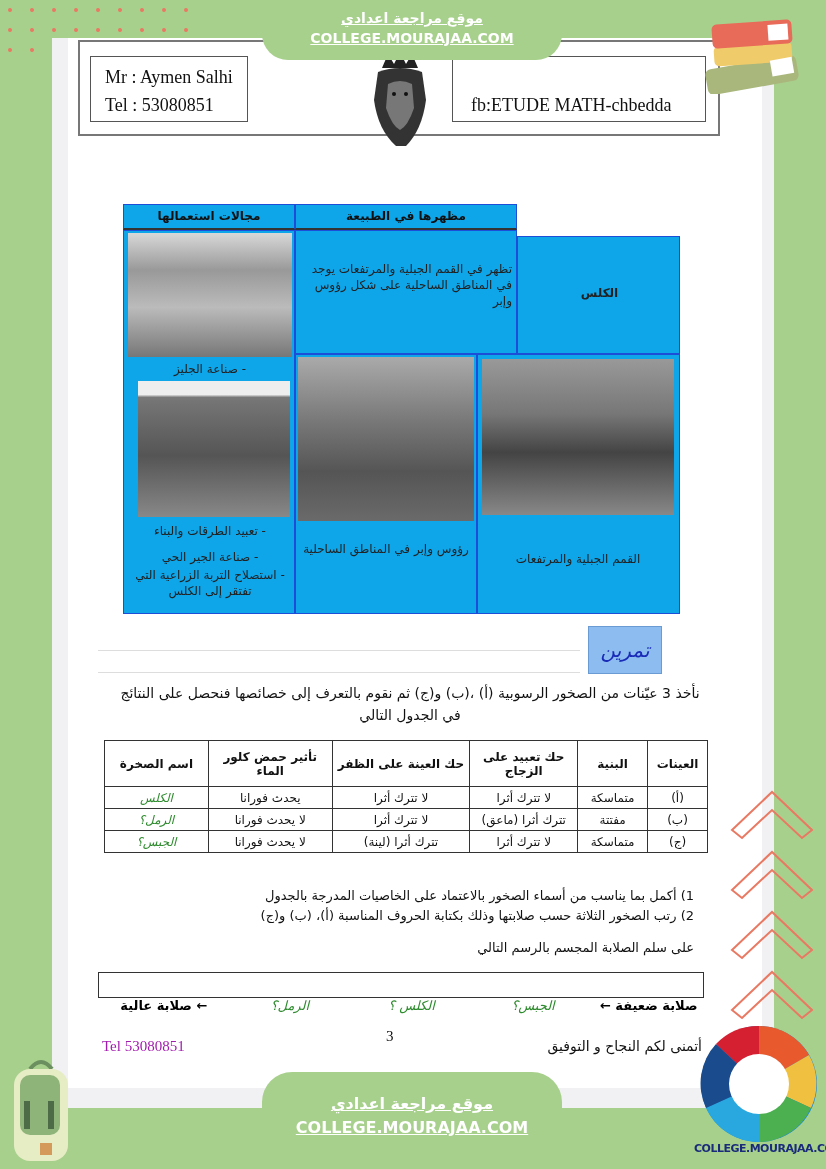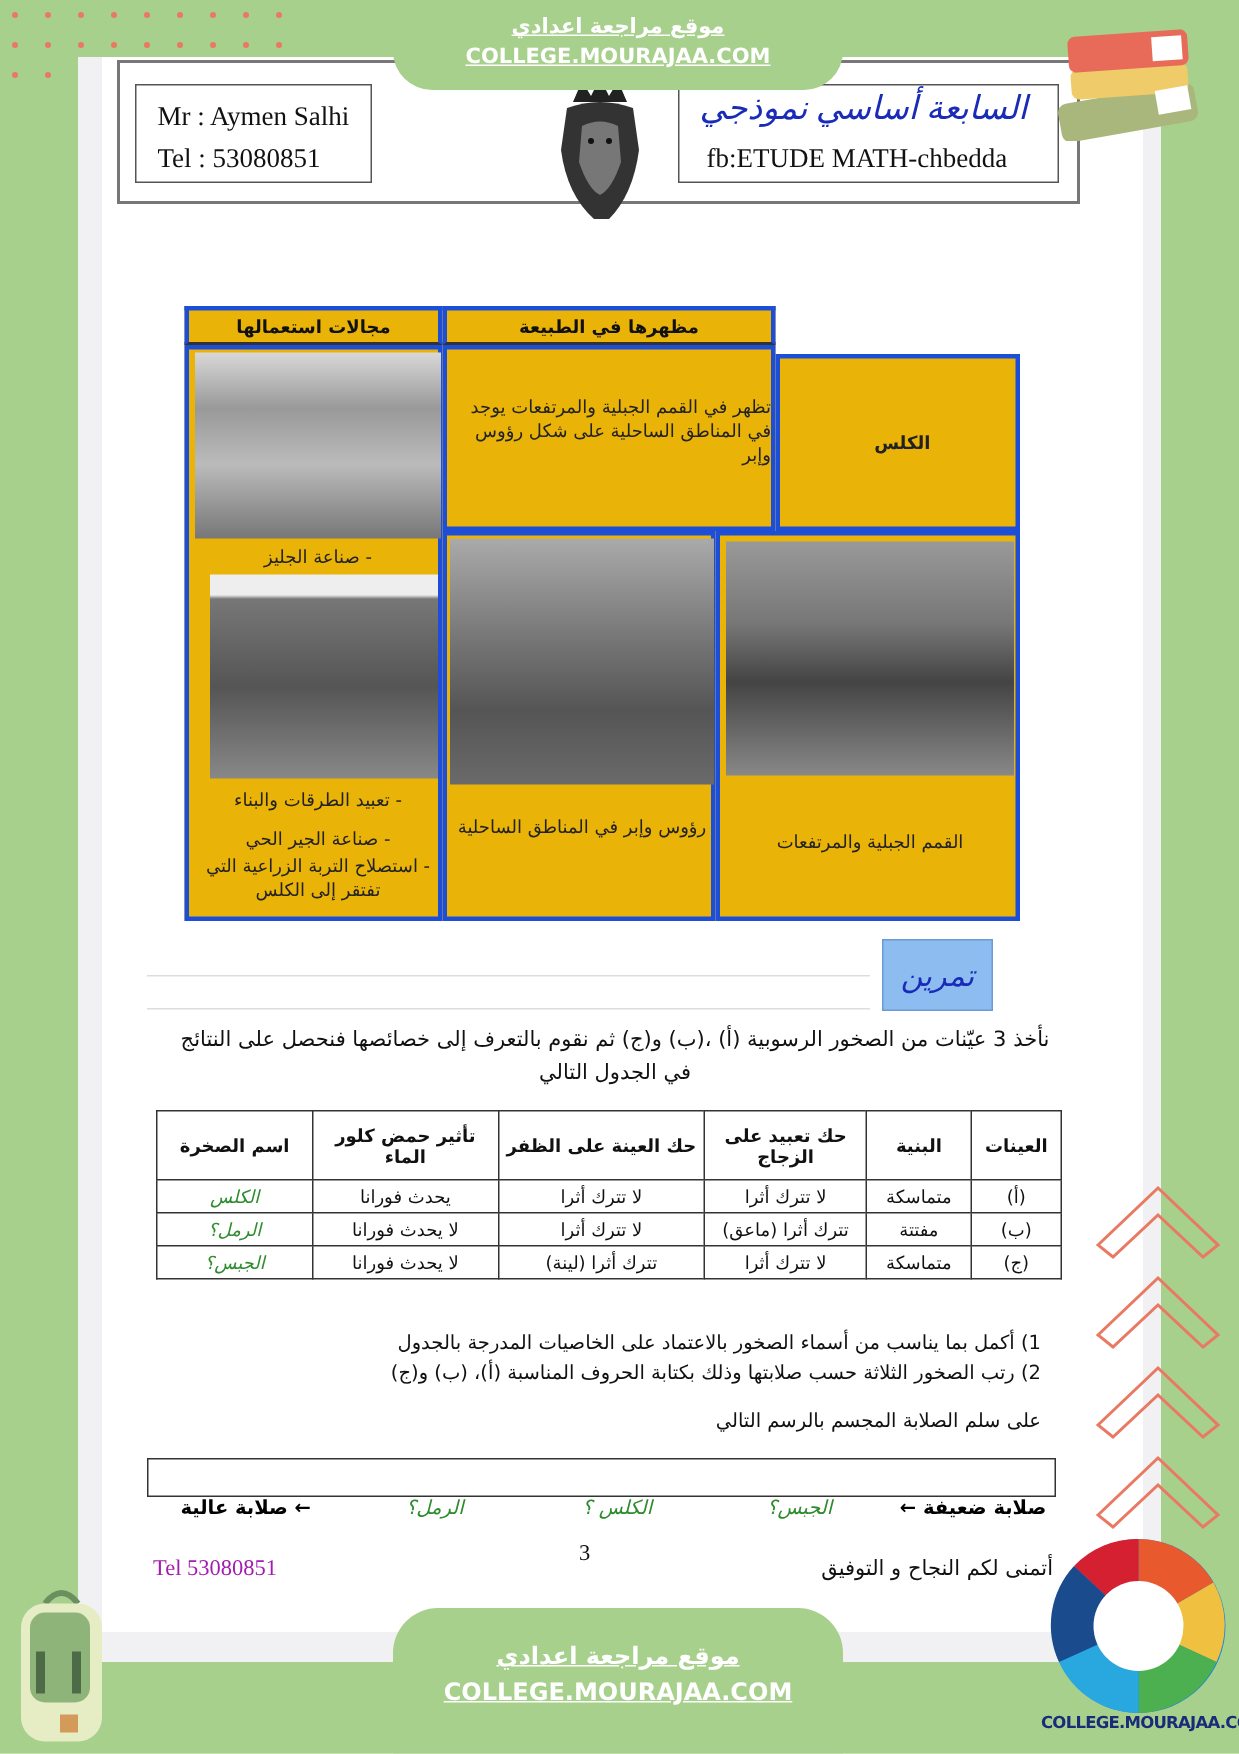--- a/index.html
+++ b/index.html
@@ -19,21 +19,21 @@
   .hdr-right .ar { position: absolute; right: 20px; top: 2px; font-size: 22px; color: #1a2bb8; font-style: italic; direction: rtl; }
   .hdr-right .fb { position: absolute; left: 18px; top: 38px; font-size: 18px; }
   .lion { position: absolute; left: 282px; top: 8px; width: 76px; height: 100px; }
 
   
   .banner-top { position: absolute; left: 262px; top: 0; width: 300px; height: 60px; background: #a8d08d; border-radius: 0 0 26px 26px; text-align: center; color: #fff; font-size: 14px; font-weight: bold; line-height: 20px; padding-top: 8px; text-decoration: underline; }
   .banner-top span { display: block; }
 
   
   .t1 { position: absolute; left: 55px; top: 166px; width: 557px; height: 410px; }
-  .t1 .cell { position: absolute; border: 3px solid #1d4ed8; background: #eab308; }
+  .t1 .cell { position: absolute; border: 1px solid #1d4ed8; background: #0ea5e9; }
   .t1 .hcell { font-size: 12px; font-weight: bold; text-align: center; direction: rtl; color: #111; line-height: 22px; border-bottom: 2px solid #333; }
   .t1 .txt { font-size: 12px; direction: rtl; text-align: center; color: #222; line-height: 16px; }
   .photo { position: absolute; background: linear-gradient(160deg, #bfbfbf, #6e6e6e 55%, #9a9a9a); }
 
   .cap-badge { position: absolute; left: 520px; top: 588px; width: 74px; height: 48px; background: #8cbcf0; border: 1px solid #6a9bd2; color: #1a2bb8; font-size: 20px; font-style: italic; text-align: center; line-height: 46px; direction: rtl; }
   .hline { position: absolute; height: 1px; background: #ddd; }
 
   .intro { position: absolute; right: 52px; top: 644px; width: 600px; direction: rtl; text-align: center; font-size: 14px; line-height: 22px; color: #111; }
 
   
@@ -105,21 +105,20 @@
       <div>Tel : 53080851</div>
     </div>
     <svg class="lion" viewBox="0 0 76 100">
       <path d="M20 18 L26 4 L32 14 L38 2 L44 14 L50 4 L56 18 Z" fill="#222"></path>
       <path d="M16 22 Q38 14 60 22 L64 50 Q60 80 44 96 L34 96 Q16 80 12 50 Z" fill="#333"></path>
       <path d="M26 34 Q38 28 50 34 L52 58 Q46 76 38 80 Q30 76 24 58 Z" fill="#777"></path>
       <circle cx="32" cy="44" r="2" fill="#111"></circle>
         <circle cx="44" cy="44" r="2" fill="#111"></circle>
     </svg>
     <div class="hdr-right">
-      <div class="ar">السابعة أساسي نموذجي</div>
       <div class="fb">fb:ETUDE MATH-chbedda</div>
     </div>
   </div>
 
   <div class="t1">
     <div class="cell hcell" style="left:0;top:0;width:172px;height:26px">مجالات استعمالها</div>
     <div class="cell hcell" style="left:172px;top:0;width:222px;height:26px">مظهرها في الطبيعة</div>
 
     <div class="cell" style="left:0;top:26px;width:172px;height:384px">
       <div class="photo" style="left:4px;top:2px;width:164px;height:124px;background:linear-gradient(180deg,#d8d8d8 0,#999 30%,#bbb 60%,#777)"></div>

